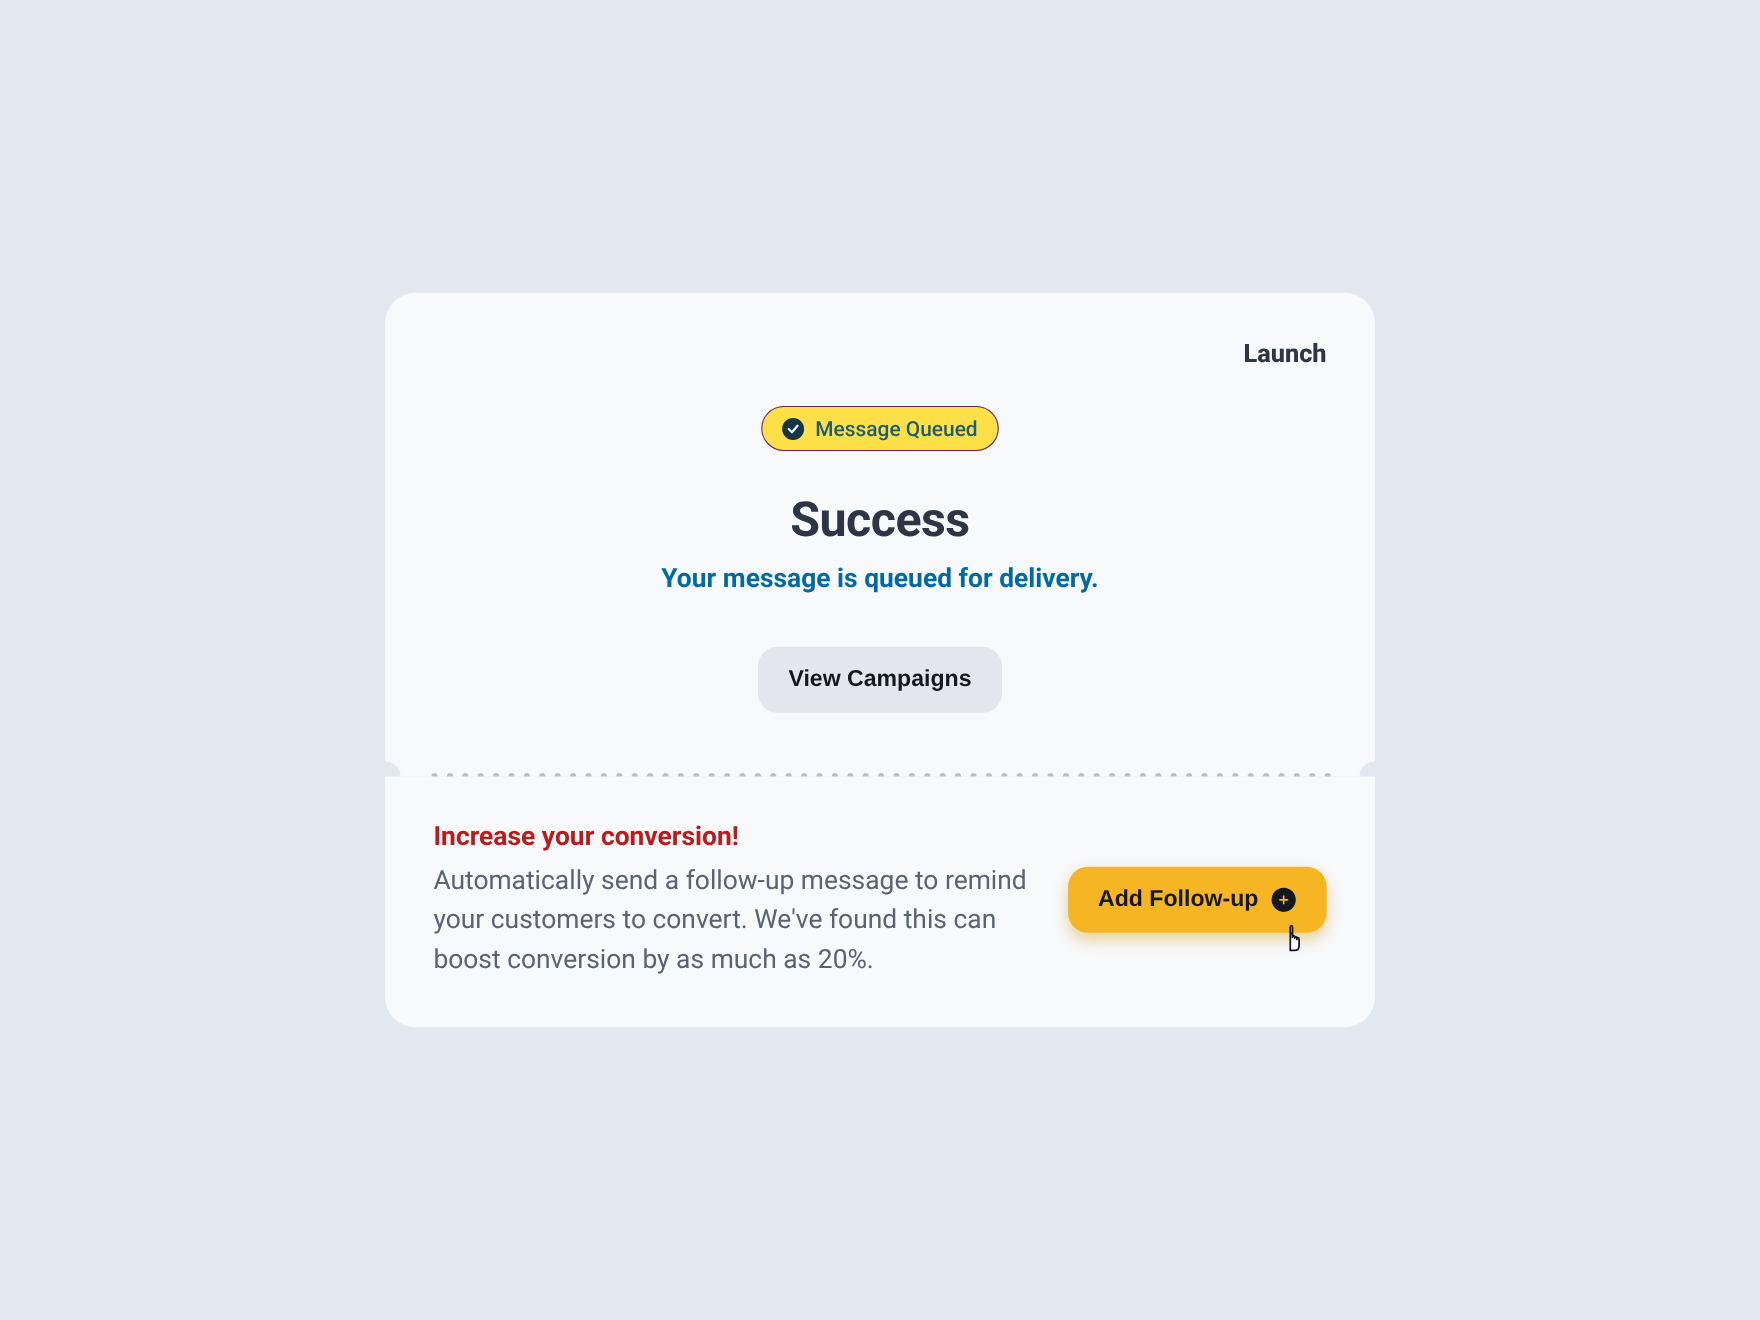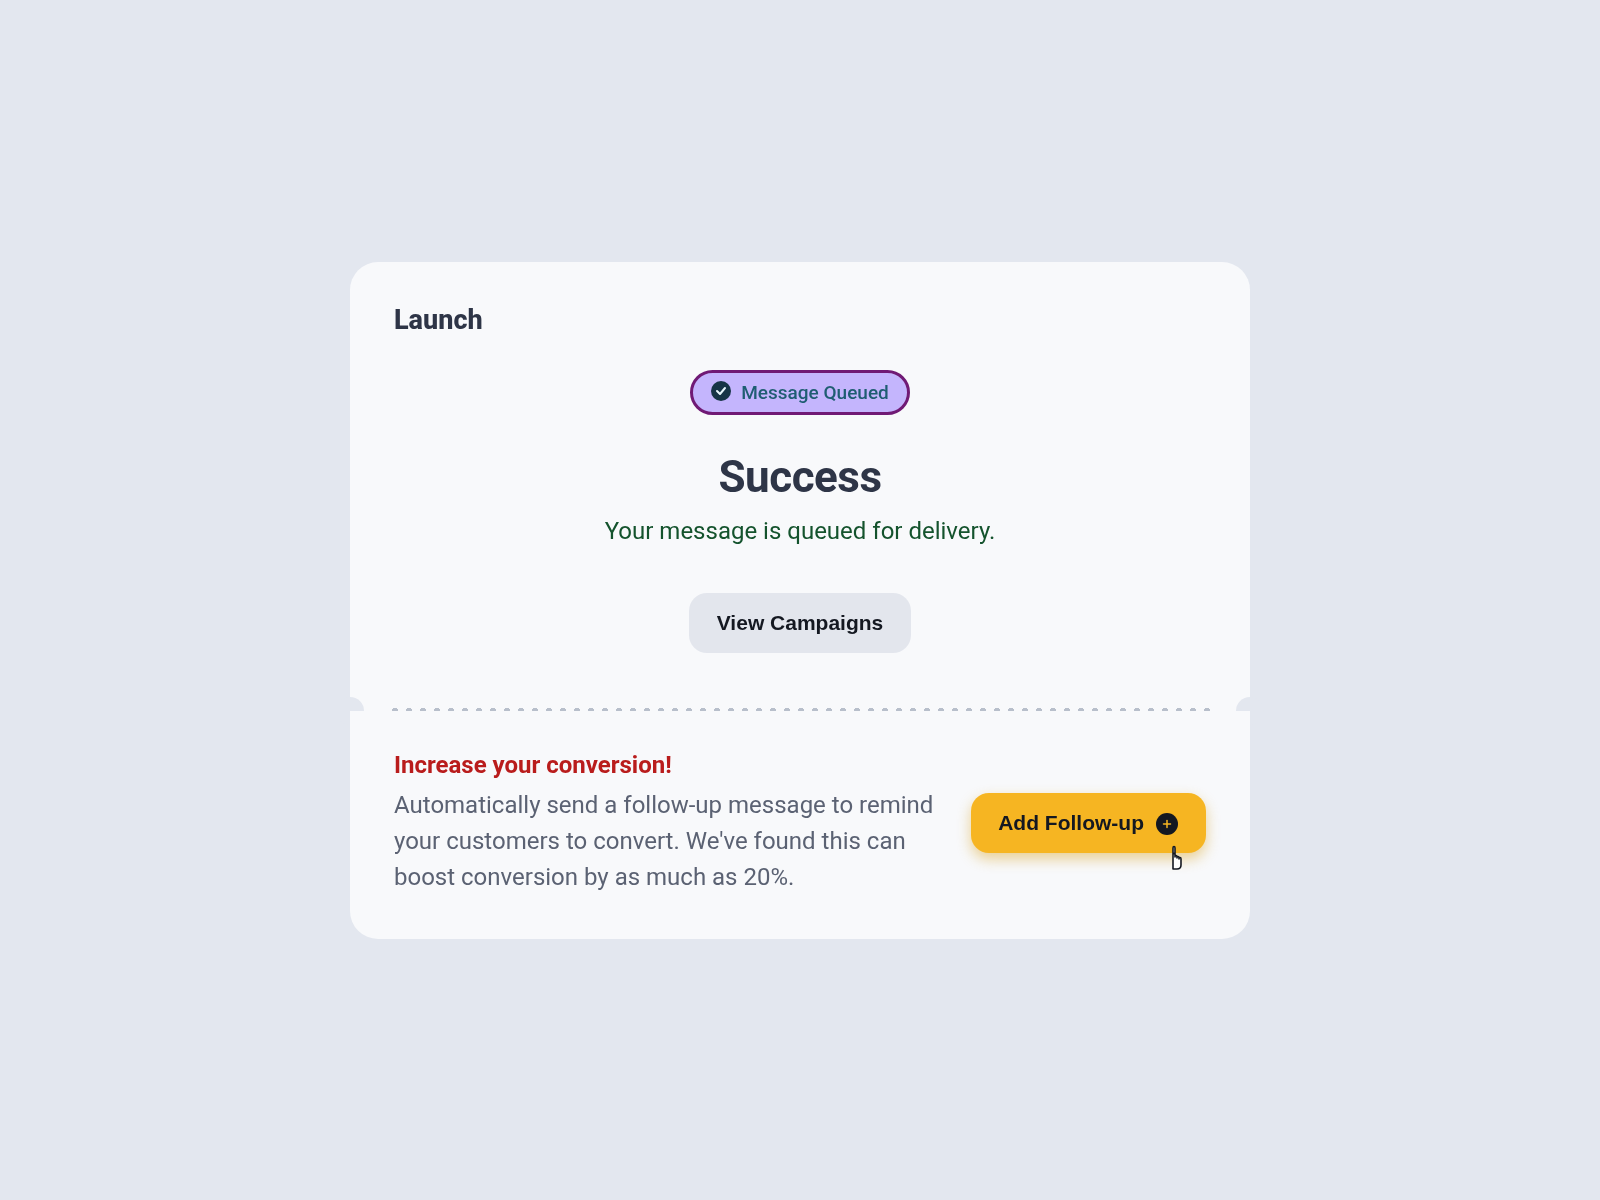--- a/index.html
+++ b/index.html
@@ -53,35 +53,37 @@
     width: 28px;
     height: 28px;
     background: #e3e7ef;
     border-radius: 50%;
     top: -14px;
   }
   .notch.left { left: -14px; }
   .notch.right { right: -14px; }
 
   .section-title {
-    font-size: 27px;
+    font-size: 23px;
     font-weight: 800;
     color: #2e3547;
+    text-align: right;
   }
   .center-stack {
     display: flex;
     flex-direction: column;
     align-items: center;
     margin-top: 34px;
   }
   .status-pill {
     display: inline-flex;
+    align-items: center;
     gap: 10px;
-    background: #c4b5fd;
-    border: 3px solid #701a75;
+    background: #fde047;
+    border: 1px solid #701a75;
     color: #1f5d72;
     border-radius: 999px;
     padding: 8px 18px;
     font-size: 19px;
     font-weight: 500;
   }
   .check-circle {
     width: 20px; height: 20px; flex: 0 0 20px;
     background: #163446;
     border-radius: 50%;
@@ -90,37 +92,38 @@
   .check-circle svg { width: 12px; height: 12px; display:block; }
   .success-heading {
     font-size: 44px;
     font-weight: 700;
     color: #2e3547;
     margin-top: 36px;
     letter-spacing: -0.5px;
   }
   .success-sub {
     font-size: 24px;
-    color: #14532d;
+    color: #0369a1;
     margin-top: 14px;
+    font-weight: bold;
   }
   .button-row {
     display: flex;
     gap: 22px;
     margin-top: 48px;
   }
   .btn {
     border: none;
     border-radius: 18px;
     padding: 18px 28px;
     font-size: 21px;
     font-weight: 700;
     cursor: pointer;
     display: inline-flex;
-    align-items: flex-end;
+    align-items: center;
     gap: 12px;
     color: #141821;
   }
   .btn-secondary { background: #e3e6ed; }
   .btn-primary { background: #3cbcec; }
   .arrow svg { width: 22px; height: 22px; display:block; }
 
   .promo-text { flex: 1; }
   .promo-title {
     font-size: 24px;

